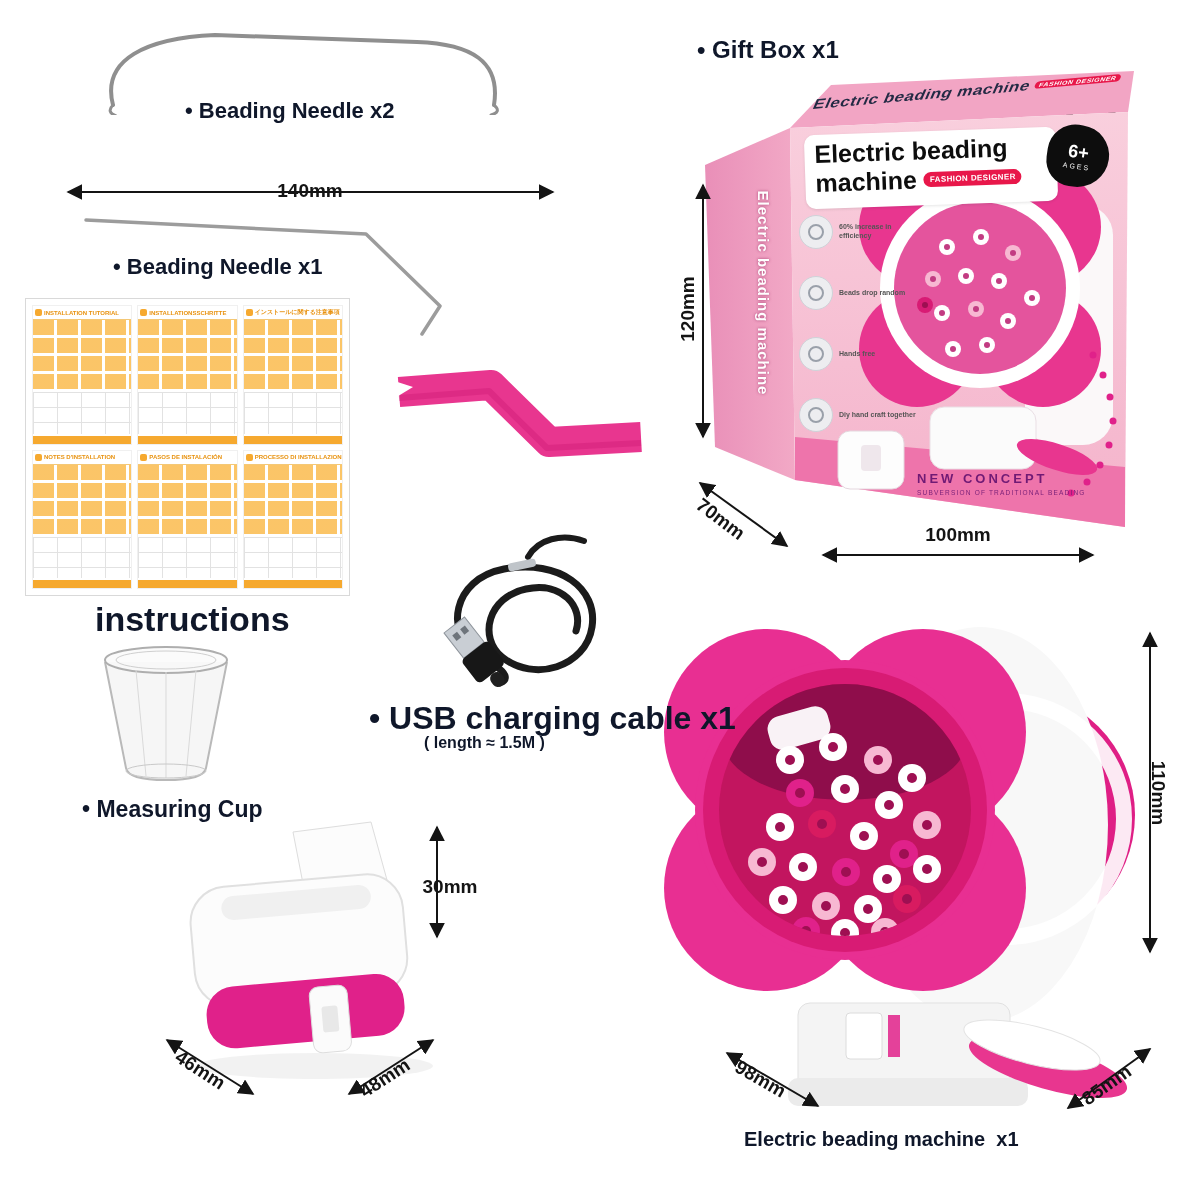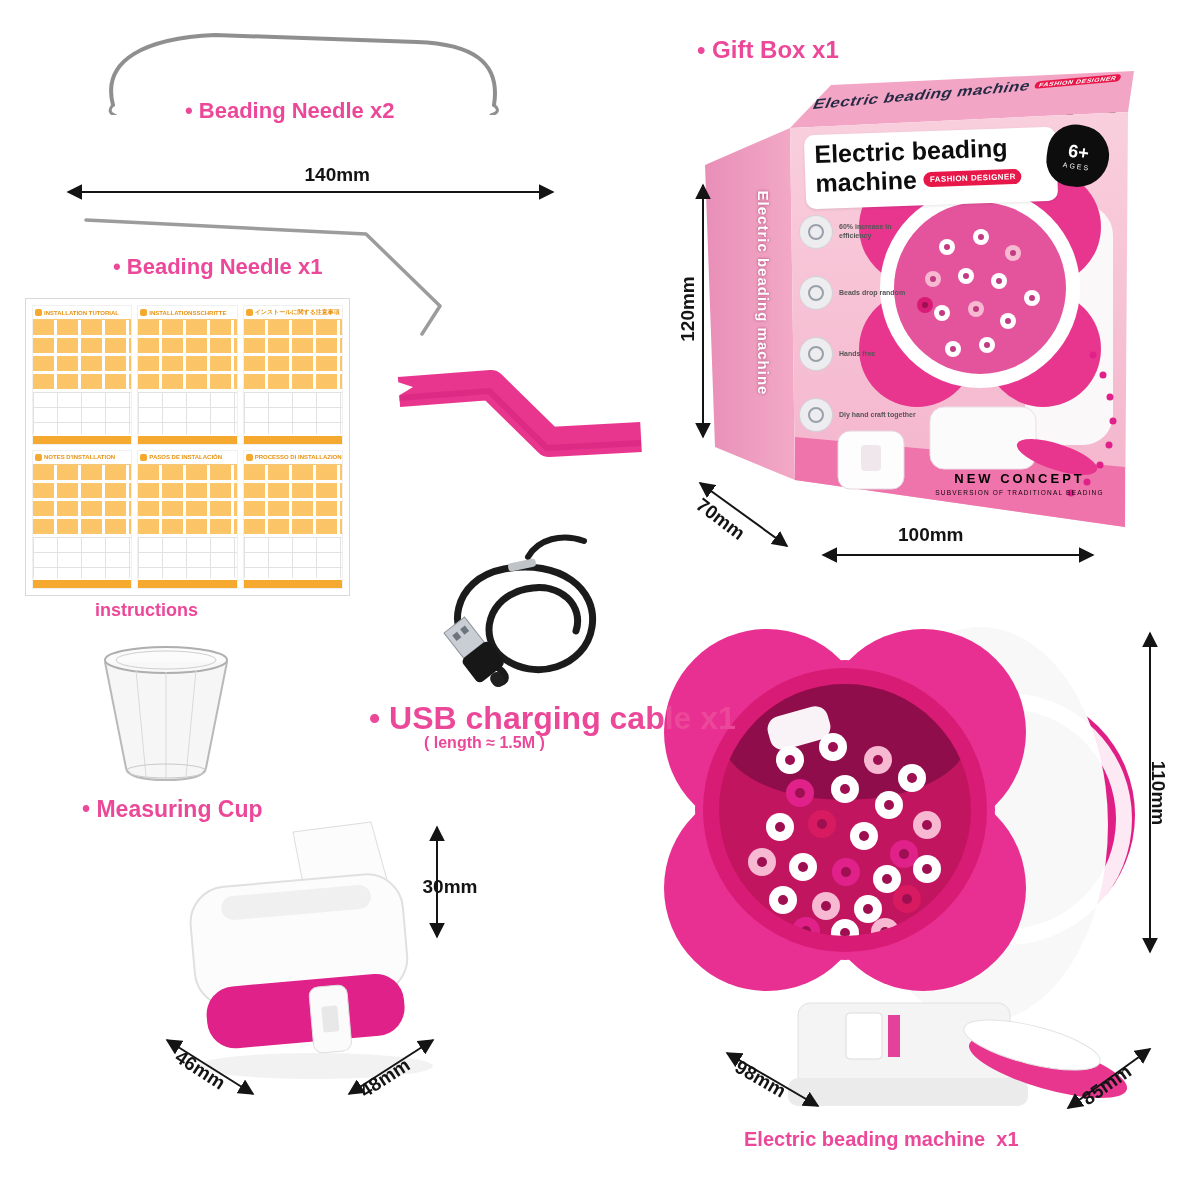--- a/index.html
+++ b/index.html
@@ -1,19 +1,19 @@
 <!DOCTYPE html>
 <html><head>
 <meta charset="utf-8">
 <style>
   * { margin:0; padding:0; box-sizing:border-box; }
   html,body { width:1200px; height:1200px; background:#ffffff; font-family:"Liberation Sans", sans-serif; }
   .canvas { position:relative; width:1200px; height:1200px; background:#ffffff; overflow:hidden; }
   .abs { position:absolute; }
-  .item-label { position:absolute; font-weight:700; color:#ec4899; font-size:22px; white-space:pre; z-index:6; }
+  .item-label { position:absolute; font-weight:700; color:#0f172a; font-size:22px; white-space:pre; z-index:6; }
   .dim { position:absolute; font-weight:700; color:#141414; font-size:19px; white-space:nowrap; z-index:6; }
   .overlay { position:absolute; left:0; top:0; pointer-events:none; z-index:5; }
 
   
   .sheet { left:25px; top:298px; width:325px; height:298px; background:#fff; border:1px solid #d9d9d9;
            display:grid; grid-template-columns:repeat(3,1fr); grid-template-rows:1fr 1fr; gap:5px; padding:6px; }
   .panel { border:1px solid #f0f0f0; overflow:hidden; display:flex; flex-direction:column; }
   .p-head { height:14px; flex:none; font-size:6px; font-weight:700; color:#e8920f; display:flex; align-items:center;
             gap:2px; white-space:nowrap; overflow:hidden; border-bottom:1px solid #f4c876; padding-left:2px; }
   .p-head::before { content:""; width:7px; height:7px; background:#f6a92f; border-radius:2px; flex:none; }
@@ -43,36 +43,36 @@
   .age-blob { position:absolute; left:352px; top:70px; width:62px; height:62px; background:#0d0d0d;
               border-radius:48% 52% 55% 45%; transform:rotate(8deg); display:flex; flex-direction:column;
               align-items:center; justify-content:center; color:#fff; }
   .age-blob .age { font-size:18px; font-weight:800; line-height:1; }
   .age-blob .age-sub { font-size:7px; letter-spacing:2px; margin-top:2px; }
   .features { position:absolute; left:104px; top:160px; display:flex; flex-direction:column; gap:27px; }
   .f-row { display:flex; gap:6px; align-items:center; width:126px; }
   .f-icon { width:34px; height:34px; border-radius:50%; background:#ededf0; border:1px solid #cfd2d8; flex:none; position:relative; }
   .f-icon::after { content:""; position:absolute; inset:8px; border:2px solid #9aa0aa; border-radius:50%; }
   .f-text { font-size:7px; color:#555; line-height:1.25; width:78px; font-weight:600; }
-  .box-footer { position:absolute; left:222px; top:416px; width:205px; text-align:center; color:#000000; }
+  .box-footer { position:absolute; left:222px; top:416px; width:205px; text-align:left; color:#701a75; }
   .box-footer .f1 { font-size:13px; font-weight:700; letter-spacing:3px; }
   .box-footer .f2 { font-size:6.5px; letter-spacing:1.2px; margin-top:3px; opacity:.95; }
 </style>
 </head>
 <body>
 
 <div class="canvas">
 
   <svg class="abs" style="left:95px;top:25px" width="430" height="90">
     <path d="M 18,80 C 6,34 52,13 120,10 L 322,17 C 376,19 406,36 399,80" fill="none" stroke="#8f8f8f" stroke-width="4" stroke-linecap="round"></path>
     <path d="M 18,80 q -7,7 3,11 M 399,80 q 8,7 -3,10" fill="none" stroke="#8f8f8f" stroke-width="3" stroke-linecap="round"></path>
   </svg>
   <div class="item-label" style="left:185px;top:98px">• Beading Needle x2</div>
 
-  <div class="dim" style="left:250px;top:164px;width:120px;text-align:right">140mm</div>
+  <div class="dim" style="left:250px;top:180px;width:120px;text-align:center">140mm</div>
 
   <svg class="abs" style="left:78px;top:198px" width="380" height="145">
     <path d="M 8,22 L 288,36 L 362,108 L 344,136" fill="none" stroke="#9c9c9c" stroke-width="3.5" stroke-linecap="round" stroke-linejoin="round"></path>
   </svg>
   <div class="item-label" style="left:113px;top:254px">• Beading Needle x1</div>
 
   <div class="sheet abs">
     <div class="panel">
       <div class="p-head">INSTALLATION TUTORIAL</div>
       <div class="p-imgs"></div>
@@ -103,21 +103,21 @@
       <div class="p-forms"></div>
       <div class="p-foot"></div>
     </div>
     <div class="panel">
       <div class="p-head">PROCESSO DI INSTALLAZIONE</div>
       <div class="p-imgs"></div>
       <div class="p-forms"></div>
       <div class="p-foot"></div>
     </div>
   </div>
-  <div class="item-label" style="left:95px;top:600px;font-size:18px">instructions</div>
+  <div class="item-label" style="left:95px;top:600px;font-size:34px">instructions</div>
 
   <svg class="abs" style="left:385px;top:362px" width="270" height="125">
     <path d="M 14,30 L 106,23 L 164,80 L 256,75" fill="none" stroke="#e8368f" stroke-width="30" stroke-linejoin="round"></path>
     <path d="M 14,36 L 104,29 L 162,86 L 256,81" fill="none" stroke="#c9136f" stroke-width="6" stroke-linejoin="round" opacity=".35"></path>
     <polygon points="0,16 28,25 0,42" fill="#ffffff"></polygon>
   </svg>
 
   <svg class="abs" style="left:88px;top:638px" width="160" height="160">
     <path d="M17,24 L38,130 Q40,142 78,142 Q116,142 118,130 L139,24" fill="rgba(235,235,235,0.45)" stroke="#b9b9b9" stroke-width="2"></path>
     <ellipse cx="78" cy="22" rx="61" ry="13" fill="rgba(250,250,250,0.7)" stroke="#aeaeae" stroke-width="2"></ellipse>
@@ -265,21 +265,21 @@
       </div>
     </div>
     <div class="box-footer">
       <div class="f1">NEW CONCEPT</div>
       <div class="f2">SUBVERSION OF TRADITIONAL BEADING</div>
     </div>
   </div>
   <div class="item-label" style="left:697px;top:36px;font-size:24px">• Gift Box x1</div>
   <div class="dim" style="left:648px;top:298px;width:80px;text-align:center;transform:rotate(-90deg)">120mm</div>
   <div class="dim" style="left:705px;top:494px;transform:rotate(37deg);transform-origin:left top">70mm</div>
-  <div class="dim" style="left:898px;top:524px;width:120px;text-align:left">100mm</div>
+  <div class="dim" style="left:898px;top:524px;width:120px;text-align:center">100mm</div>
 
   <svg class="abs" style="left:640px;top:575px" width="530" height="545">
     <defs>
       <clipPath id="bowlclip">
           <circle cx="205" cy="235" r="126"></circle>
         </clipPath>
     </defs>
     <circle cx="370" cy="240" r="125" fill="#df1f85"></circle>
     <ellipse cx="340" cy="250" rx="128" ry="198" fill="#f8f8f8"></ellipse>
     <circle cx="366" cy="244" r="118" fill="none" stroke="#ffffff" stroke-width="16" opacity="0.9"></circle>

